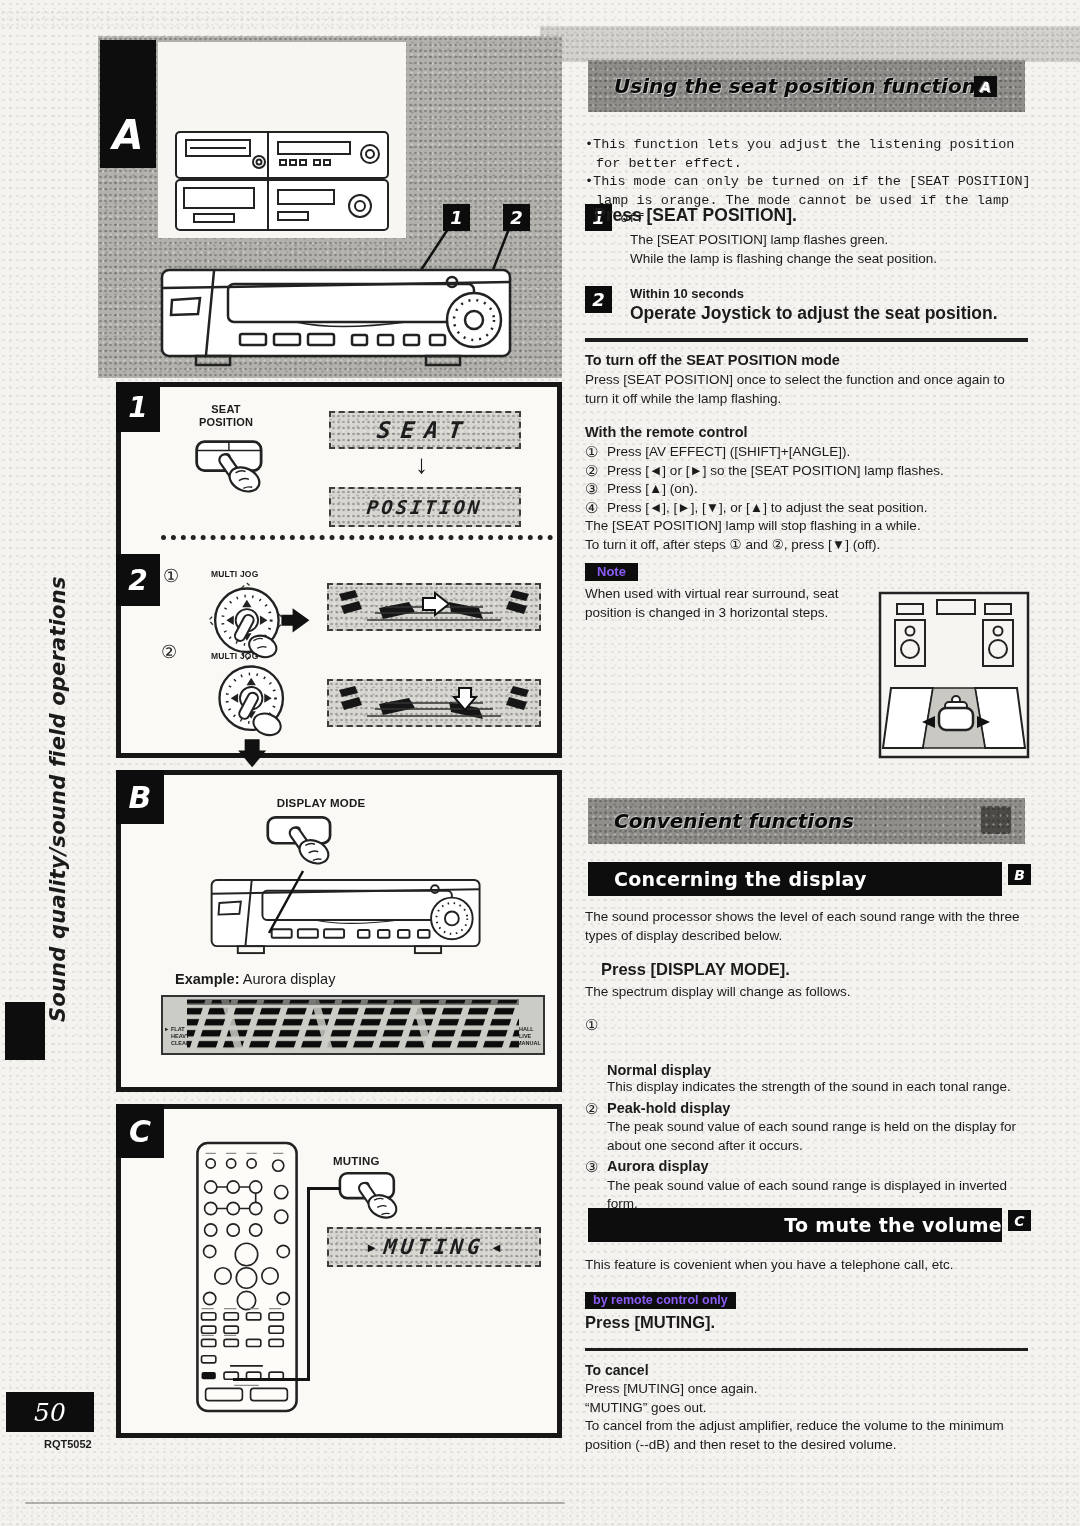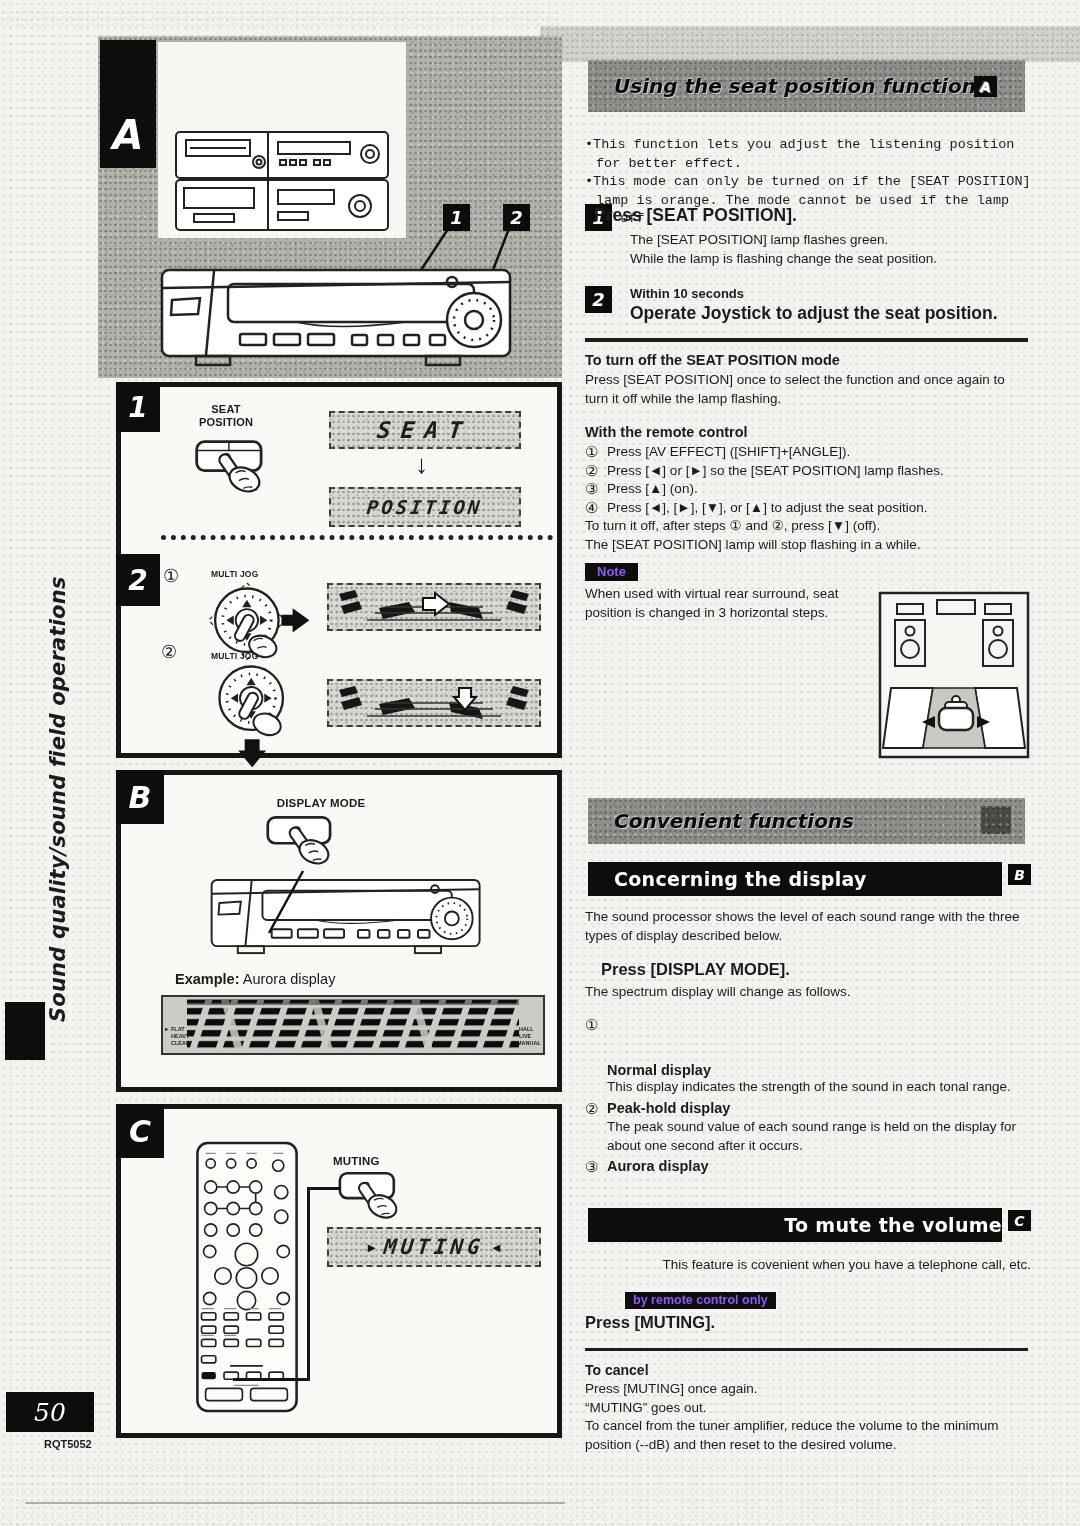--- a/index.html
+++ b/index.html
@@ -373,22 +373,22 @@
           <span>Press [◄] or [►] so the [SEAT POSITION] lamp flashes.</span>
         </div>
       <div class="row p">
           <span class="cn">③</span>
           <span>Press [▲] (on).</span>
         </div>
       <div class="row p">
           <span class="cn">④</span>
           <span>Press [◄], [►], [▼], or [▲] to adjust the seat position.</span>
         </div>
+      <div class="p">The [SEAT POSITION] lamp will stop flashing in a while.</div>
       <div class="p">To turn it off, after steps ① and ②, press [▼] (off).</div>
-      <div class="p">The [SEAT POSITION] lamp will stop flashing in a while.</div>
     </div>
   </div>
 
   <div class="blk-label abs" style="left:585px;top:563px;font-size:13px;padding:1px 12px 2px;"><span>Note</span></div>
   <div class="abs p" style="left:585px;top:585px;width:288px;"><span>When used with virtual rear surround, seat position is changed in 3 horizontal steps.</span></div>
 
   <svg class="abs" style="left:877px;top:590px;" width="154" height="172" viewBox="0 0 154 172">
     <rect x="3" y="3" width="148" height="164" fill="#f6f5f1" stroke="#222" stroke-width="2.5"></rect>
     <g fill="none" stroke="#222" stroke-width="2">
       <rect x="20" y="14" width="26" height="10"></rect>
@@ -435,38 +435,39 @@
     <div class="p" style="padding-left:22px;">This display indicates the strength of the sound in each tonal range.</div>
     <div class="row" style="margin-top:3px;">
         <span class="cn">②</span>
         <span class="b" style="font-size:14.5px;">Peak-hold display</span>
       </div>
     <div class="p" style="padding-left:22px;">The peak sound value of each sound range is held on the display for about one second after it occurs.</div>
     <div class="row" style="margin-top:3px;">
         <span class="cn">③</span>
         <span class="b" style="font-size:14.5px;">Aurora display</span>
       </div>
+    <div class="p" style="padding-left:22px;">The peak sound value of each sound range is displayed in inverted form.</div>
   </div>
 
   <div class="bar abs" style="left:588px;top:1208px;width:414px;height:34px;justify-content:flex-end;">
       <span>To mute the volume</span>
     </div>
   <div class="abadge abs" style="left:1008px;top:1210px;">
       <span>C</span>
     </div>
 
-  <div class="abs p" style="left:585px;top:1256px;width:446px;text-align:right;"><span>This feature is covenient when you have a telephone call, etc.</span></div>
-
-  <div class="blk-label abs" style="left:585px;top:1292px;font-size:12.5px;padding:1px 8px 2px;margin-left:40px;"><span>by remote control only</span></div>
+  <div class="abs p" style="left:585px;top:1256px;width:446px;"><span>This feature is covenient when you have a telephone call, etc.</span></div>
+
+  <div class="blk-label abs" style="left:585px;top:1292px;font-size:12.5px;padding:1px 8px 2px;"><span>by remote control only</span></div>
   <div class="abs b" style="left:585px;top:1313px;font-size:16.5px;"><span>Press [MUTING].</span></div>
 
   <div class="abs" style="left:585px;top:1348px;width:443px;height:3px;background:#1c1c1c;"></div>
 
   <div class="abs" style="left:585px;top:1362px;width:446px;">
     <h4 style="font-size:14px;">To cancel</h4>
     <div class="p" style="margin-top:2px;">
       <div>Press [MUTING] once again.</div>
       <div>“MUTING” goes out.</div>
-      <div>To cancel from the tuner amplifier, reduce the volume to the minimum position (--dB) and then reset to the desired volume.</div>
+      <div>To cancel from the adjust amplifier, reduce the volume to the minimum position (--dB) and then reset to the desired volume.</div>
     </div>
   </div>
 
 </div>
 
 </body></html>

